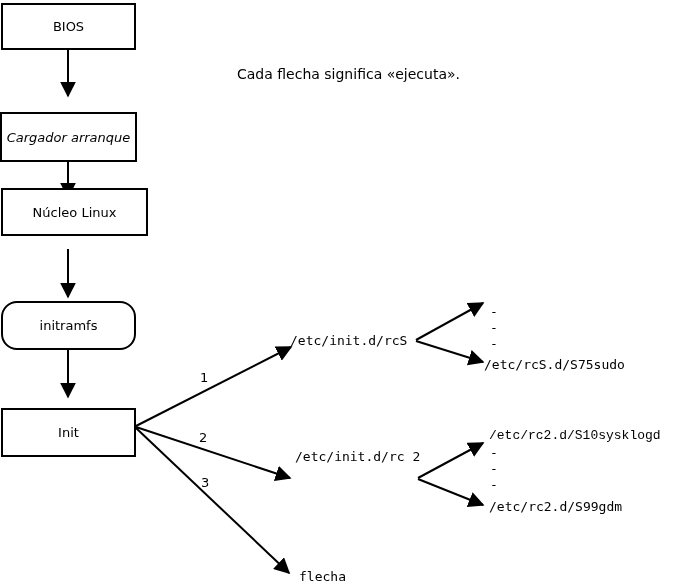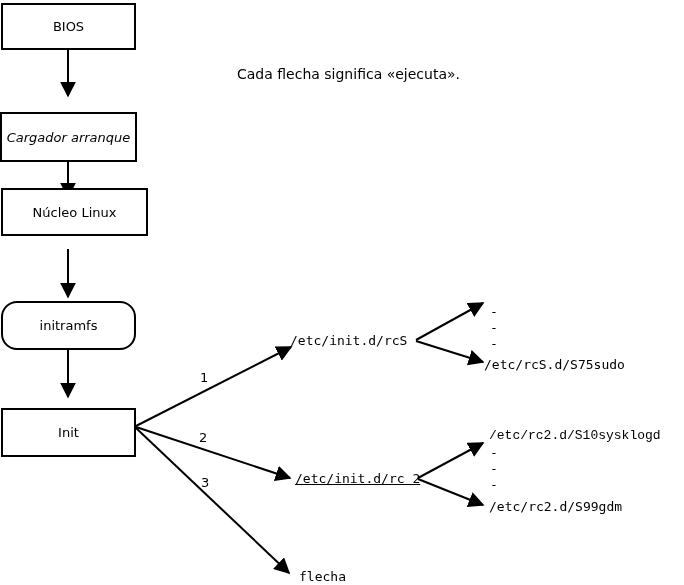--- a/index.html
+++ b/index.html
@@ -77,21 +77,21 @@
     <span>Init</span>
   </div>
 
   <div class="txt note" style="left:237px; top:67px;">Cada flecha significa «ejecuta».</div>
 
   <div class="txt" style="left:200px; top:370px;">1</div>
   <div class="txt" style="left:199px; top:430px;">2</div>
   <div class="txt" style="left:201px; top:475px;">3</div>
 
   <div class="txt mono" style="left:290px; top:333px;">/etc/init.d/rcS</div>
-  <div class="txt mono" style="left:295px; top:471px;text-decoration:underline;">/etc/init.d/rc 2</div>
+  <div class="txt mono" style="left:295px; top:449px;">/etc/init.d/rc 2</div>
   <div class="txt mono" style="left:299px; top:569px;">flecha</div>
 
   <div class="txt mono" style="left:490px; top:304px;">-</div>
   <div class="txt mono" style="left:490px; top:320px;">-</div>
   <div class="txt mono" style="left:490px; top:336px;">-</div>
   <div class="txt mono" style="left:484px; top:357px;">/etc/rcS.d/S75sudo</div>
 
   <div class="txt mono" style="left:489px; top:428px;font-family:Liberation Mono, monospace;">/etc/rc2.d/S10sysklogd</div>
   <div class="txt mono" style="left:490px; top:445px;">-</div>
   <div class="txt mono" style="left:490px; top:461px;">-</div>

